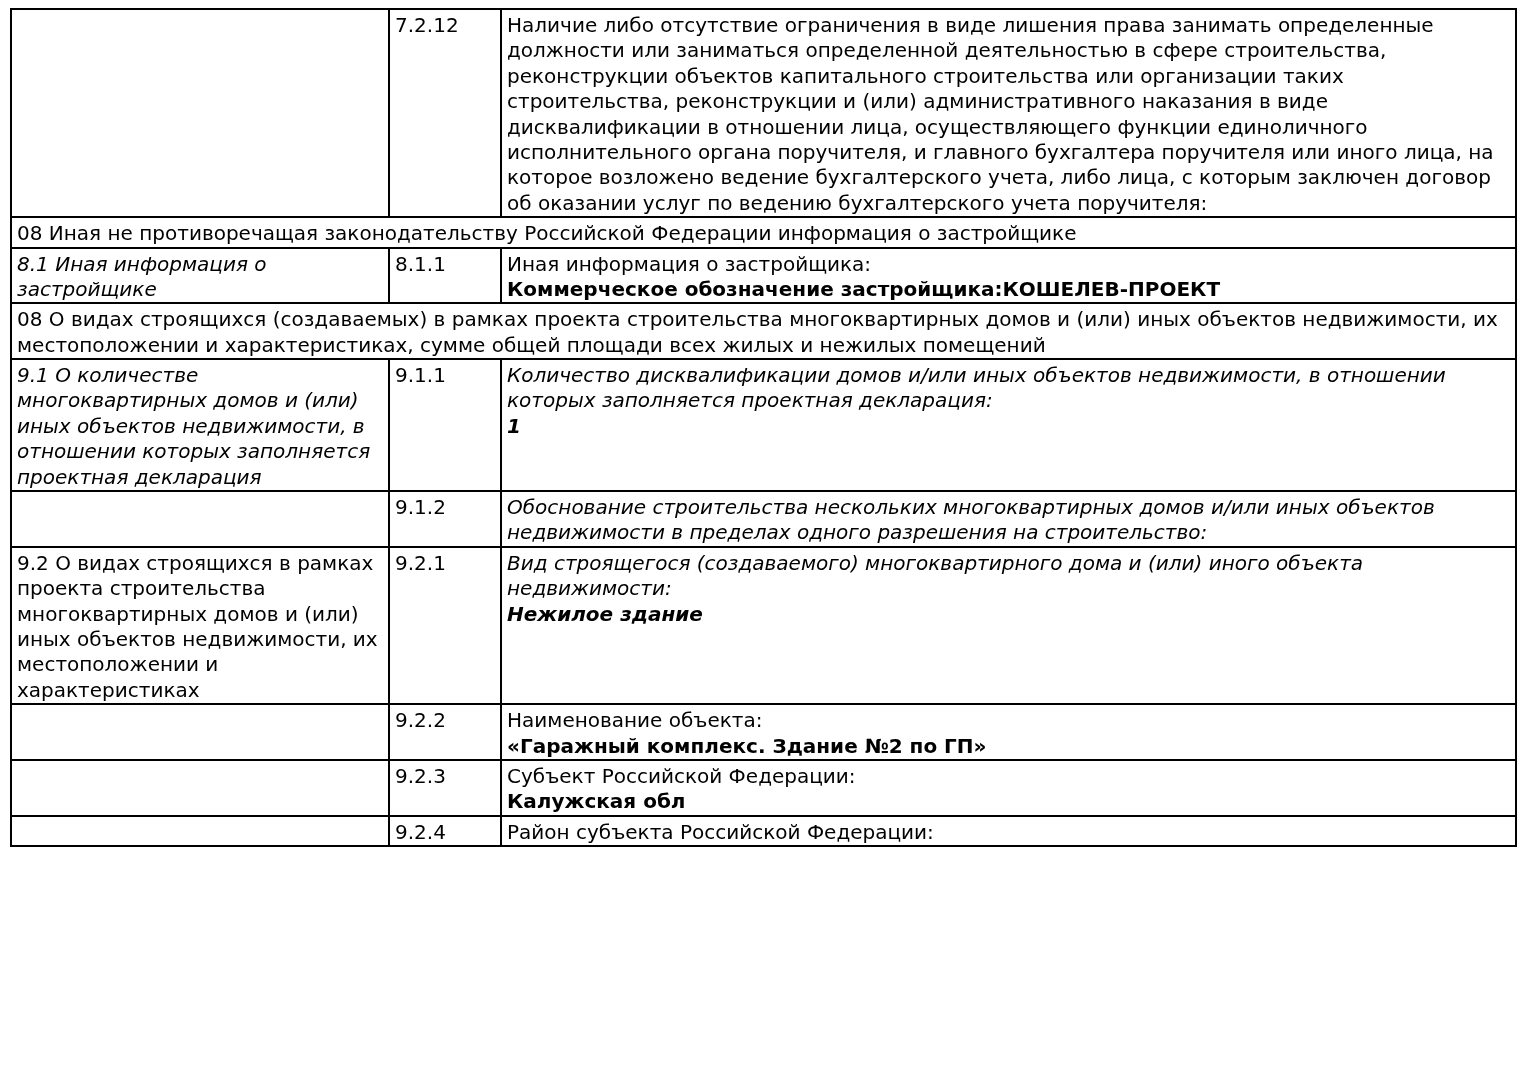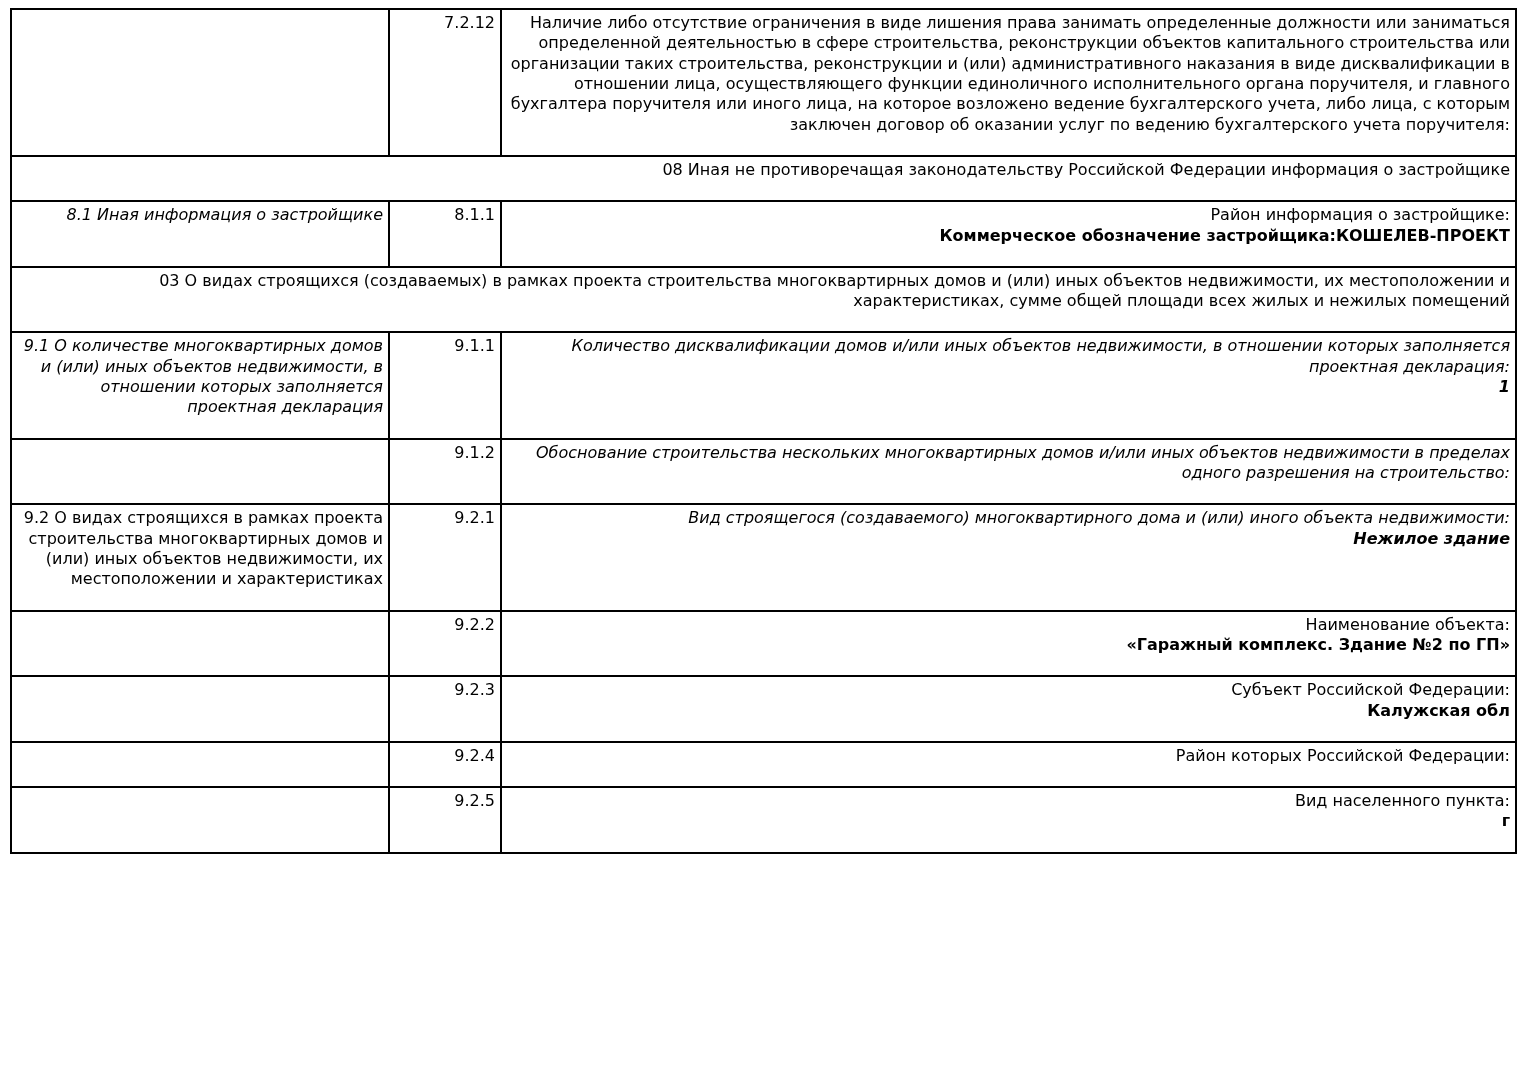--- a/index.html
+++ b/index.html
@@ -19,24 +19,23 @@
     padding: 8px 10px 0 10px;
   }
   table.decl {
     width: 1505px;
     border-collapse: collapse;
     table-layout: fixed;
   }
   table.decl td {
     border: 2px solid #000000;
     vertical-align: top;
-    padding: 3px 5px 20px 5px;
-    font-size: 16px;
+    padding: 3px 5px 0 5px;
+    font-size: 20px;
     line-height: 1.27;
-    text-align: right;
   }
   col.c1 { width: 378px; }
   col.c2 { width: 112px; }
   col.c3 { width: 1015px; }
 
   td.mid {
     vertical-align: middle;
     font-style: italic;
   }
   td.idx {
@@ -75,27 +74,27 @@
       </tr>
 
       <tr>
         <td class="section" colspan="3">08 Иная не противоречащая законодательству Российской Федерации информация о застройщике</td>
       </tr>
 
       <tr>
         <td class="mid">8.1 Иная информация о застройщике</td>
         <td class="idx">8.1.1</td>
         <td>
-          <span class="line">Район информация о застройщике:</span>
+          <span class="line">Иная информация о застройщика:</span>
           <span class="line b">Коммерческое обозначение застройщика:КОШЕЛЕВ-ПРОЕКТ</span>
         </td>
       </tr>
 
       <tr>
-        <td class="section" colspan="3">03 О видах строящихся (создаваемых) в рамках проекта строительства многоквартирных домов и (или) иных объектов недвижимости, их местоположении и характеристиках, сумме общей площади всех жилых и нежилых помещений</td>
+        <td class="section" colspan="3">08 О видах строящихся (создаваемых) в рамках проекта строительства многоквартирных домов и (или) иных объектов недвижимости, их местоположении и характеристиках, сумме общей площади всех жилых и нежилых помещений</td>
       </tr>
 
       <tr>
         <td class="mid">9.1 О количестве многоквартирных домов и (или) иных объектов недвижимости, в отношении которых заполняется проектная декларация</td>
         <td class="idx">9.1.1</td>
         <td class="mid">
           <span class="line">Количество дисквалификации домов и/или иных объектов недвижимости, в отношении которых заполняется проектная декларация:</span>
           <span class="line b">1</span>
         </td>
       </tr>
@@ -132,28 +131,20 @@
         <td>
           <span class="line">Субъект Российской Федерации:</span>
           <span class="line b">Калужская обл</span>
         </td>
       </tr>
 
       <tr>
         <td class="mid"></td>
         <td class="idx">9.2.4</td>
         <td>
-          <span class="line">Район которых Российской Федерации:</span>
+          <span class="line">Район субъекта Российской Федерации:</span>
         </td>
       </tr>
 
-      <tr>
-        <td class="mid"></td>
-        <td class="idx">9.2.5</td>
-        <td>
-          <span class="line">Вид населенного пункта:</span>
-          <span class="line b">г</span>
-        </td>
-      </tr>
 
     </tbody>
   </table>
 </div>
 
 </body></html>

